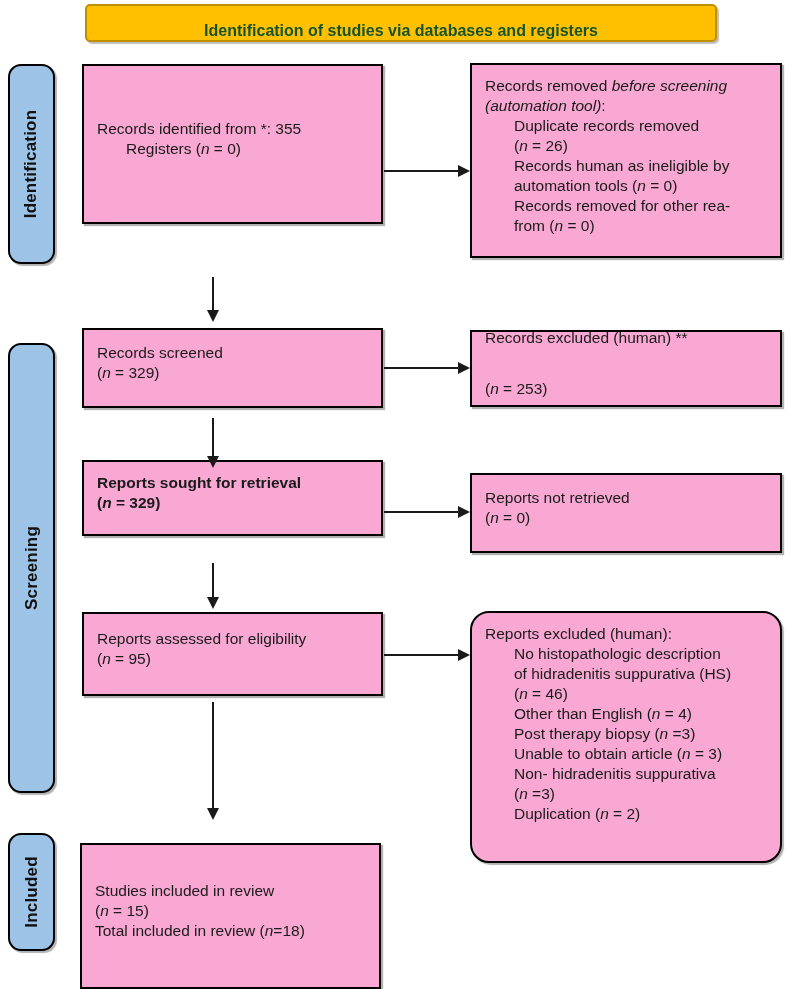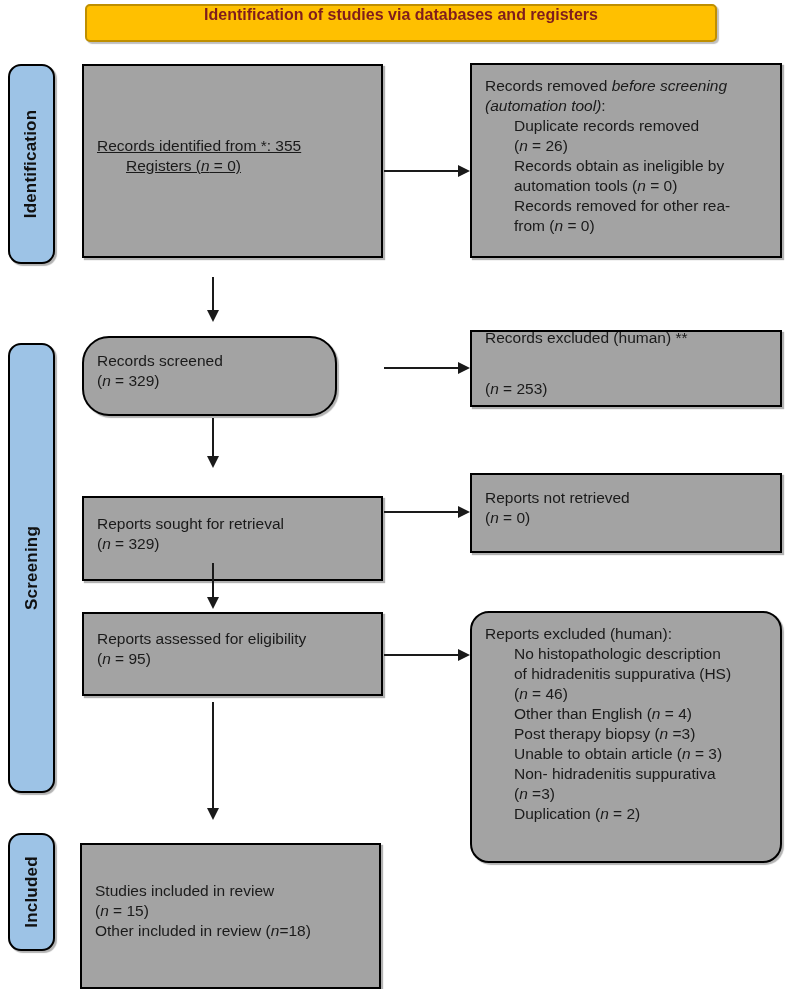--- a/index.html
+++ b/index.html
@@ -24,22 +24,22 @@
 
   
   .banner {
     position: absolute;
     left: 85px; top: 4px;
     width: 632px; height: 38px;
     background: var(--banner-fill);
     border: 2px solid var(--banner-border);
     border-radius: 5px;
     box-shadow: 2px 2px 1px rgba(0,0,0,0.25);
-    display: flex; align-items: flex-start; justify-content: center;
-    font-size: 16px; font-weight: bold; color: #7f1d1d;
+    display: flex; align-items: flex-end; justify-content: center;
+    font-size: 16px; font-weight: bold; color: #14532d;
   }
 
   
   .stage-bar {
     position: absolute;
     left: 8px; width: 47px;
     background: var(--stage-fill);
     border: 2px solid #000;
     border-radius: 13px;
     box-shadow: 2px 2px 1px rgba(0,0,0,0.3);
@@ -51,39 +51,39 @@
     font-size: 17px; font-weight: bold; color: #111;
     letter-spacing: 0.2px;
   }
   .stage-identification { top: 64px; height: 200px; }
   .stage-screening      { top: 343px; height: 450px; }
   .stage-included       { top: 833px; height: 118px; }
 
   
   .fbox {
     position: absolute;
-    background: #a3a3a3;
+    background: #f9a8d4;
     border: 2px solid #000;
     box-shadow: 2px 2px 1px rgba(0,0,0,0.3);
     font-size: 15.5px;
     line-height: 20px;
     padding: 0 8px 10px 13px;
     display: flex; flex-direction: column;
   }
   .fbox.center { justify-content: center; }
   .fbox.top    { justify-content: flex-start; padding-top: 11px; }
   .line { white-space: nowrap; }
   .ind-1 { margin-left: 29px; }
   .line i { font-style: italic; }
 
-  .box-identified            { left: 82px;  top: 64px;  width: 301px; height: 194px; text-decoration: underline; }
+  .box-identified            { left: 82px;  top: 64px;  width: 301px; height: 160px; }
   .box-removed-before        { left: 470px; top: 63px;  width: 312px; height: 195px; }
-  .box-screened              { left: 82px;  top: 336px; width: 255px; height: 80px; border-radius: 27px; }
+  .box-screened              { left: 82px;  top: 328px; width: 301px; height: 80px; }
   .box-excluded-screening    { left: 470px; top: 330px; width: 312px; height: 77px; gap: 31px; }
-  .box-sought                { left: 82px;  top: 496px; width: 301px; height: 85px; }
+  .box-sought                { left: 82px;  top: 460px; width: 301px; height: 76px; font-weight: bold; }
   .box-not-retrieved         { left: 470px; top: 473px; width: 312px; height: 80px; }
   .box-assessed              { left: 82px;  top: 612px; width: 301px; height: 84px; }
   .box-excluded-eligibility  { left: 470px; top: 611px; width: 312px; height: 252px; border-radius: 19px; }
   .box-included              { left: 80px;  top: 834px; width: 301px; height: 146px; margin-top: 9px; }
 
   
   .arrow-h {
     position: absolute;
     height: 2px;
     background: var(--line-color);
@@ -139,21 +139,21 @@
 
   <div class="fbox center box-identified">
       <div class="line ind-0"><span>Records identified from *: 355</span></div>
       <div class="line ind-1"><span>Registers (</span><i>n</i><span> = 0)</span></div>
     </div>
   <div class="fbox top box-removed-before">
       <div class="line ind-0"><span>Records removed </span><i>before screening</i></div>
       <div class="line ind-0"><i>(automation tool)</i><span>:</span></div>
       <div class="line ind-1"><span>Duplicate records removed</span></div>
       <div class="line ind-1"><span>(</span><i>n</i><span> = 26)</span></div>
-      <div class="line ind-1"><span>Records obtain as ineligible by</span></div>
+      <div class="line ind-1"><span>Records human as ineligible by</span></div>
       <div class="line ind-1"><span>automation tools (</span><i>n</i><span> = 0)</span></div>
       <div class="line ind-1"><span>Records removed for other rea-</span></div>
       <div class="line ind-1"><span>from (</span><i>n</i><span> = 0)</span></div>
     </div>
   <div class="fbox center box-screened">
       <div class="line ind-0"><span>Records screened</span></div>
       <div class="line ind-0"><span>(</span><i>n</i><span> = 329)</span></div>
     </div>
   <div class="fbox center box-excluded-screening">
       <div class="line ind-0"><span>Records excluded (human) **</span></div>
@@ -179,21 +179,21 @@
       <div class="line ind-1"><span>Other than English (</span><i>n</i><span> = 4)</span></div>
       <div class="line ind-1"><span>Post therapy biopsy (</span><i>n</i><span> =3)</span></div>
       <div class="line ind-1"><span>Unable to obtain article (</span><i>n</i><span> = 3)</span></div>
       <div class="line ind-1"><span>Non- hidradenitis suppurativa</span></div>
       <div class="line ind-1"><span>(</span><i>n</i><span> =3)</span></div>
       <div class="line ind-1"><span>Duplication (</span><i>n</i><span> = 2)</span></div>
     </div>
   <div class="fbox center box-included">
       <div class="line ind-0"><span>Studies included in review</span></div>
       <div class="line ind-0"><span>(</span><i>n</i><span> = 15)</span></div>
-      <div class="line ind-0"><span>Other included in review (</span><i>n</i><span>=18)</span></div>
+      <div class="line ind-0"><span>Total included in review (</span><i>n</i><span>=18)</span></div>
     </div>
 
   <div class="arrow-h ah1"></div>
   <div class="arrow-h ah2"></div>
   <div class="arrow-h ah3"></div>
   <div class="arrow-h ah4"></div>
   <div class="arrow-v av1"></div>
   <div class="arrow-v av2"></div>
   <div class="arrow-v av3"></div>
   <div class="arrow-v av4"></div>

